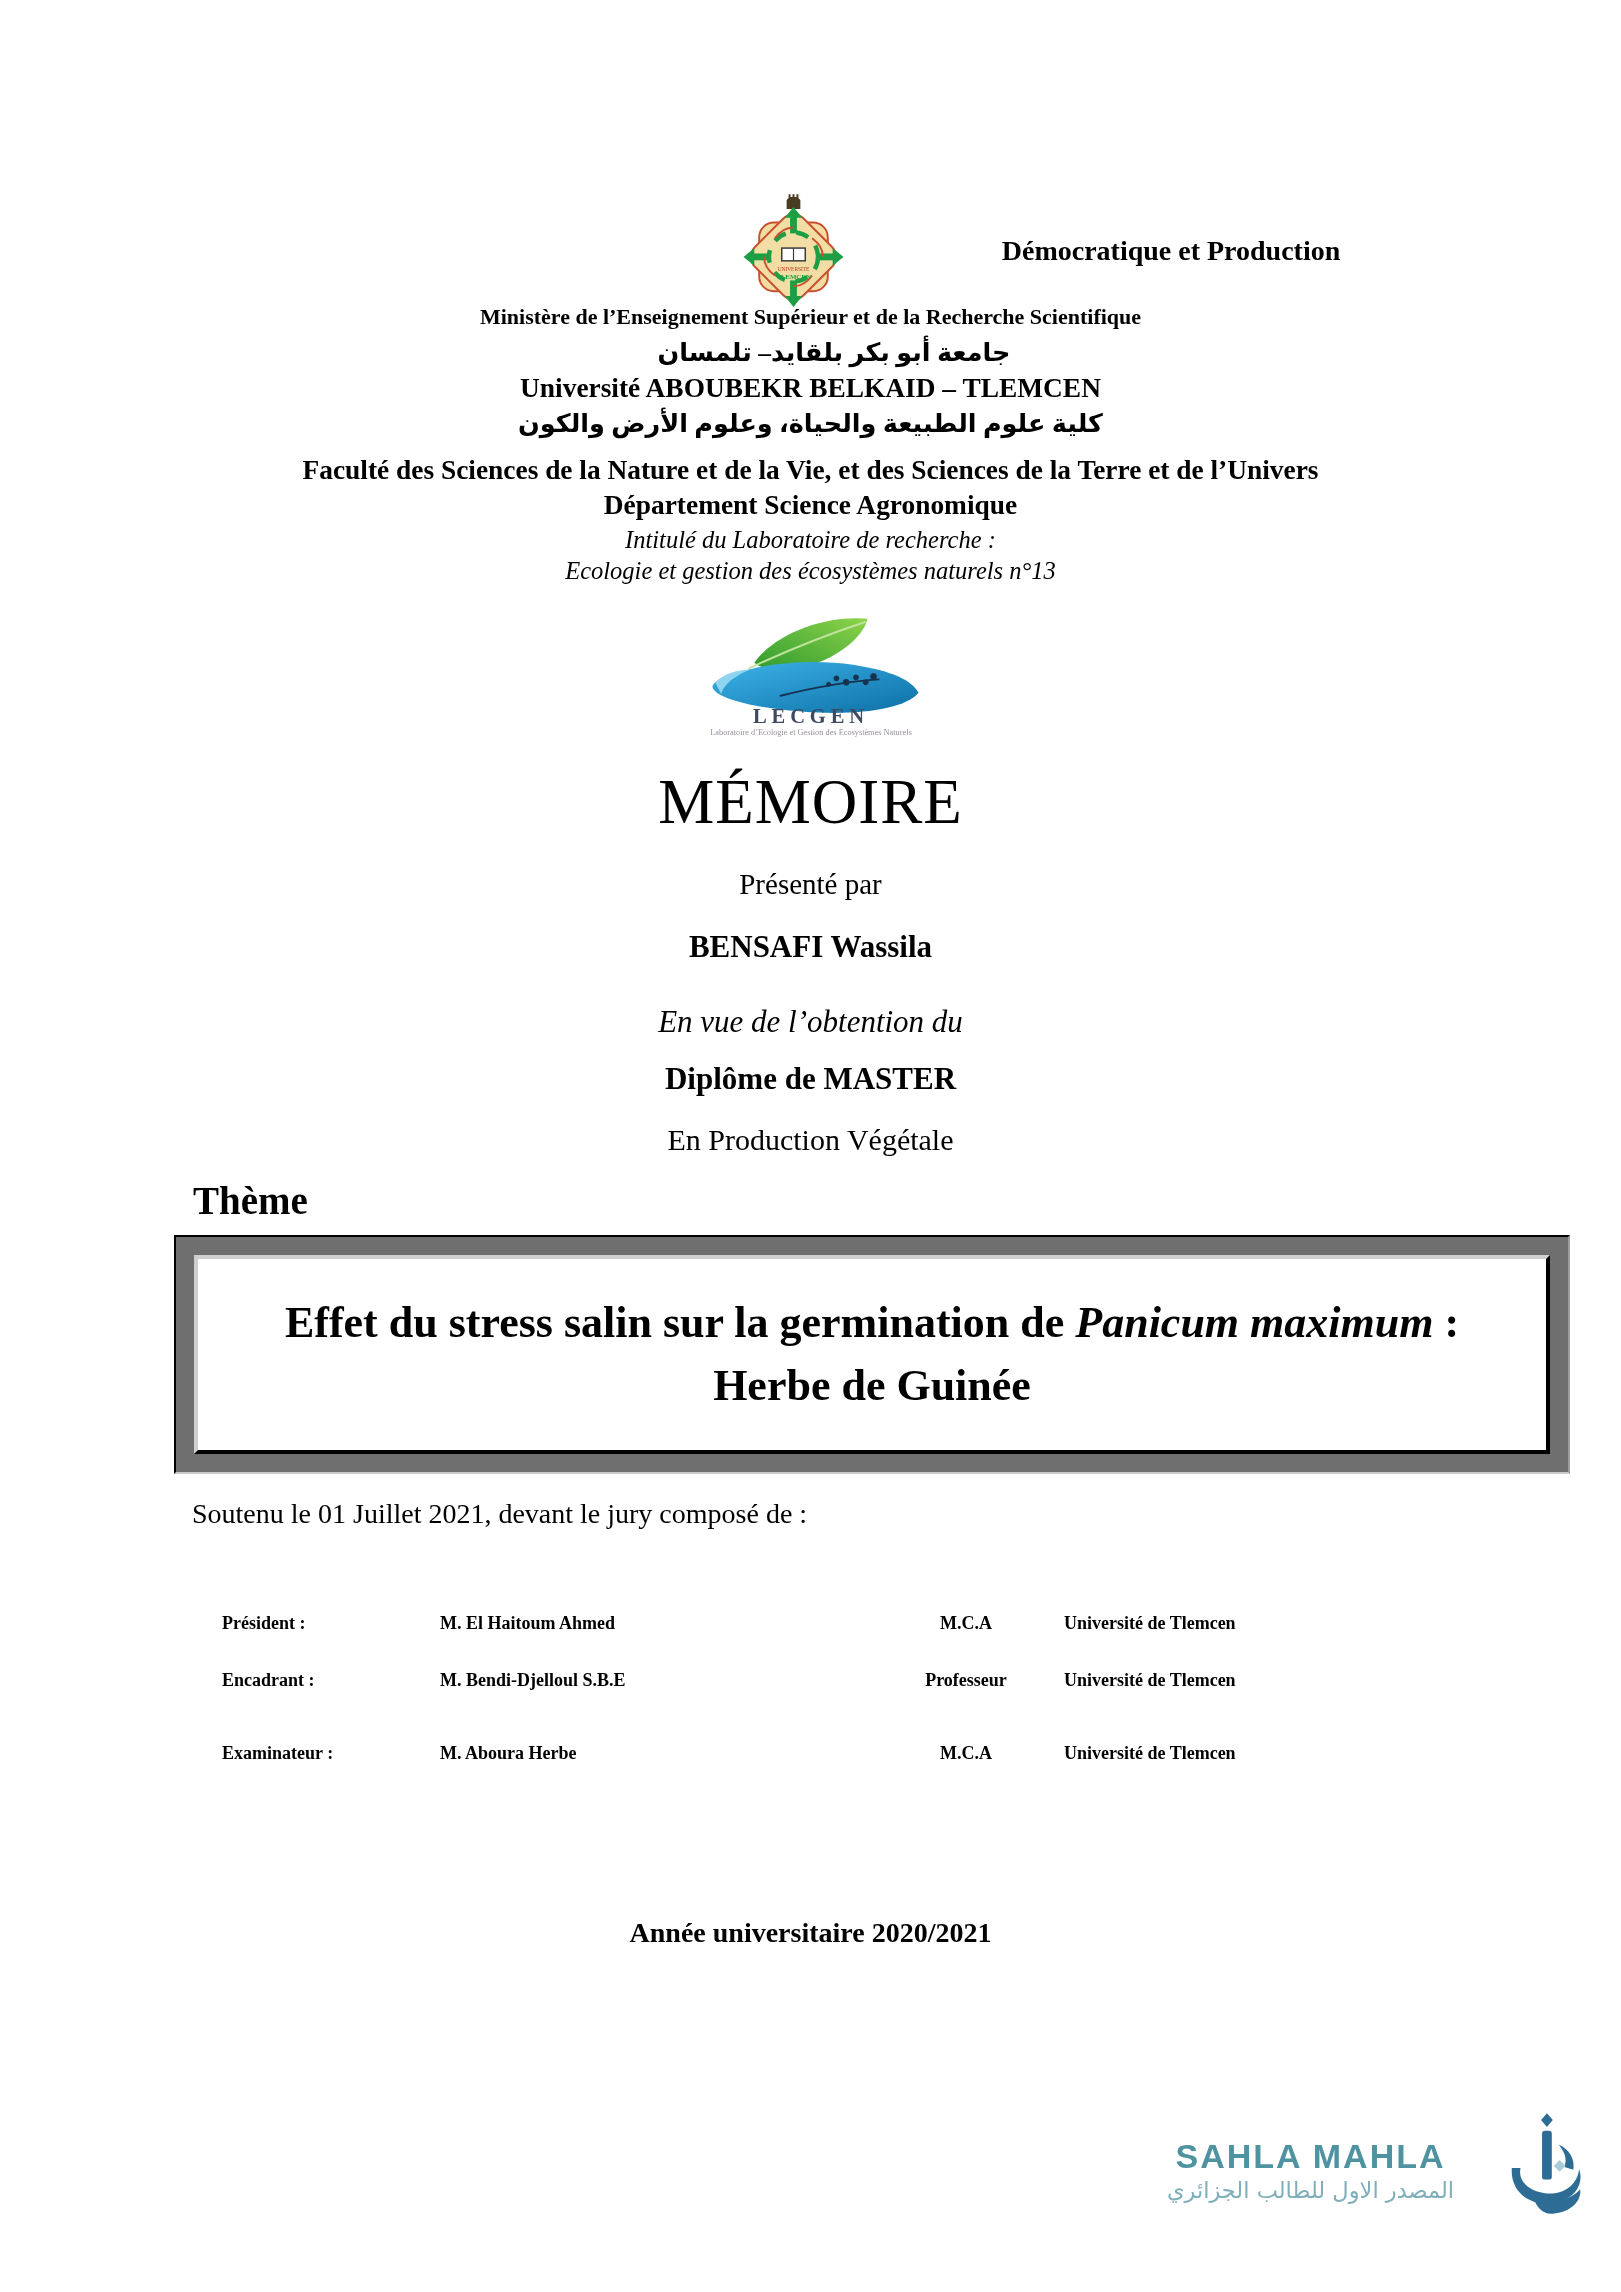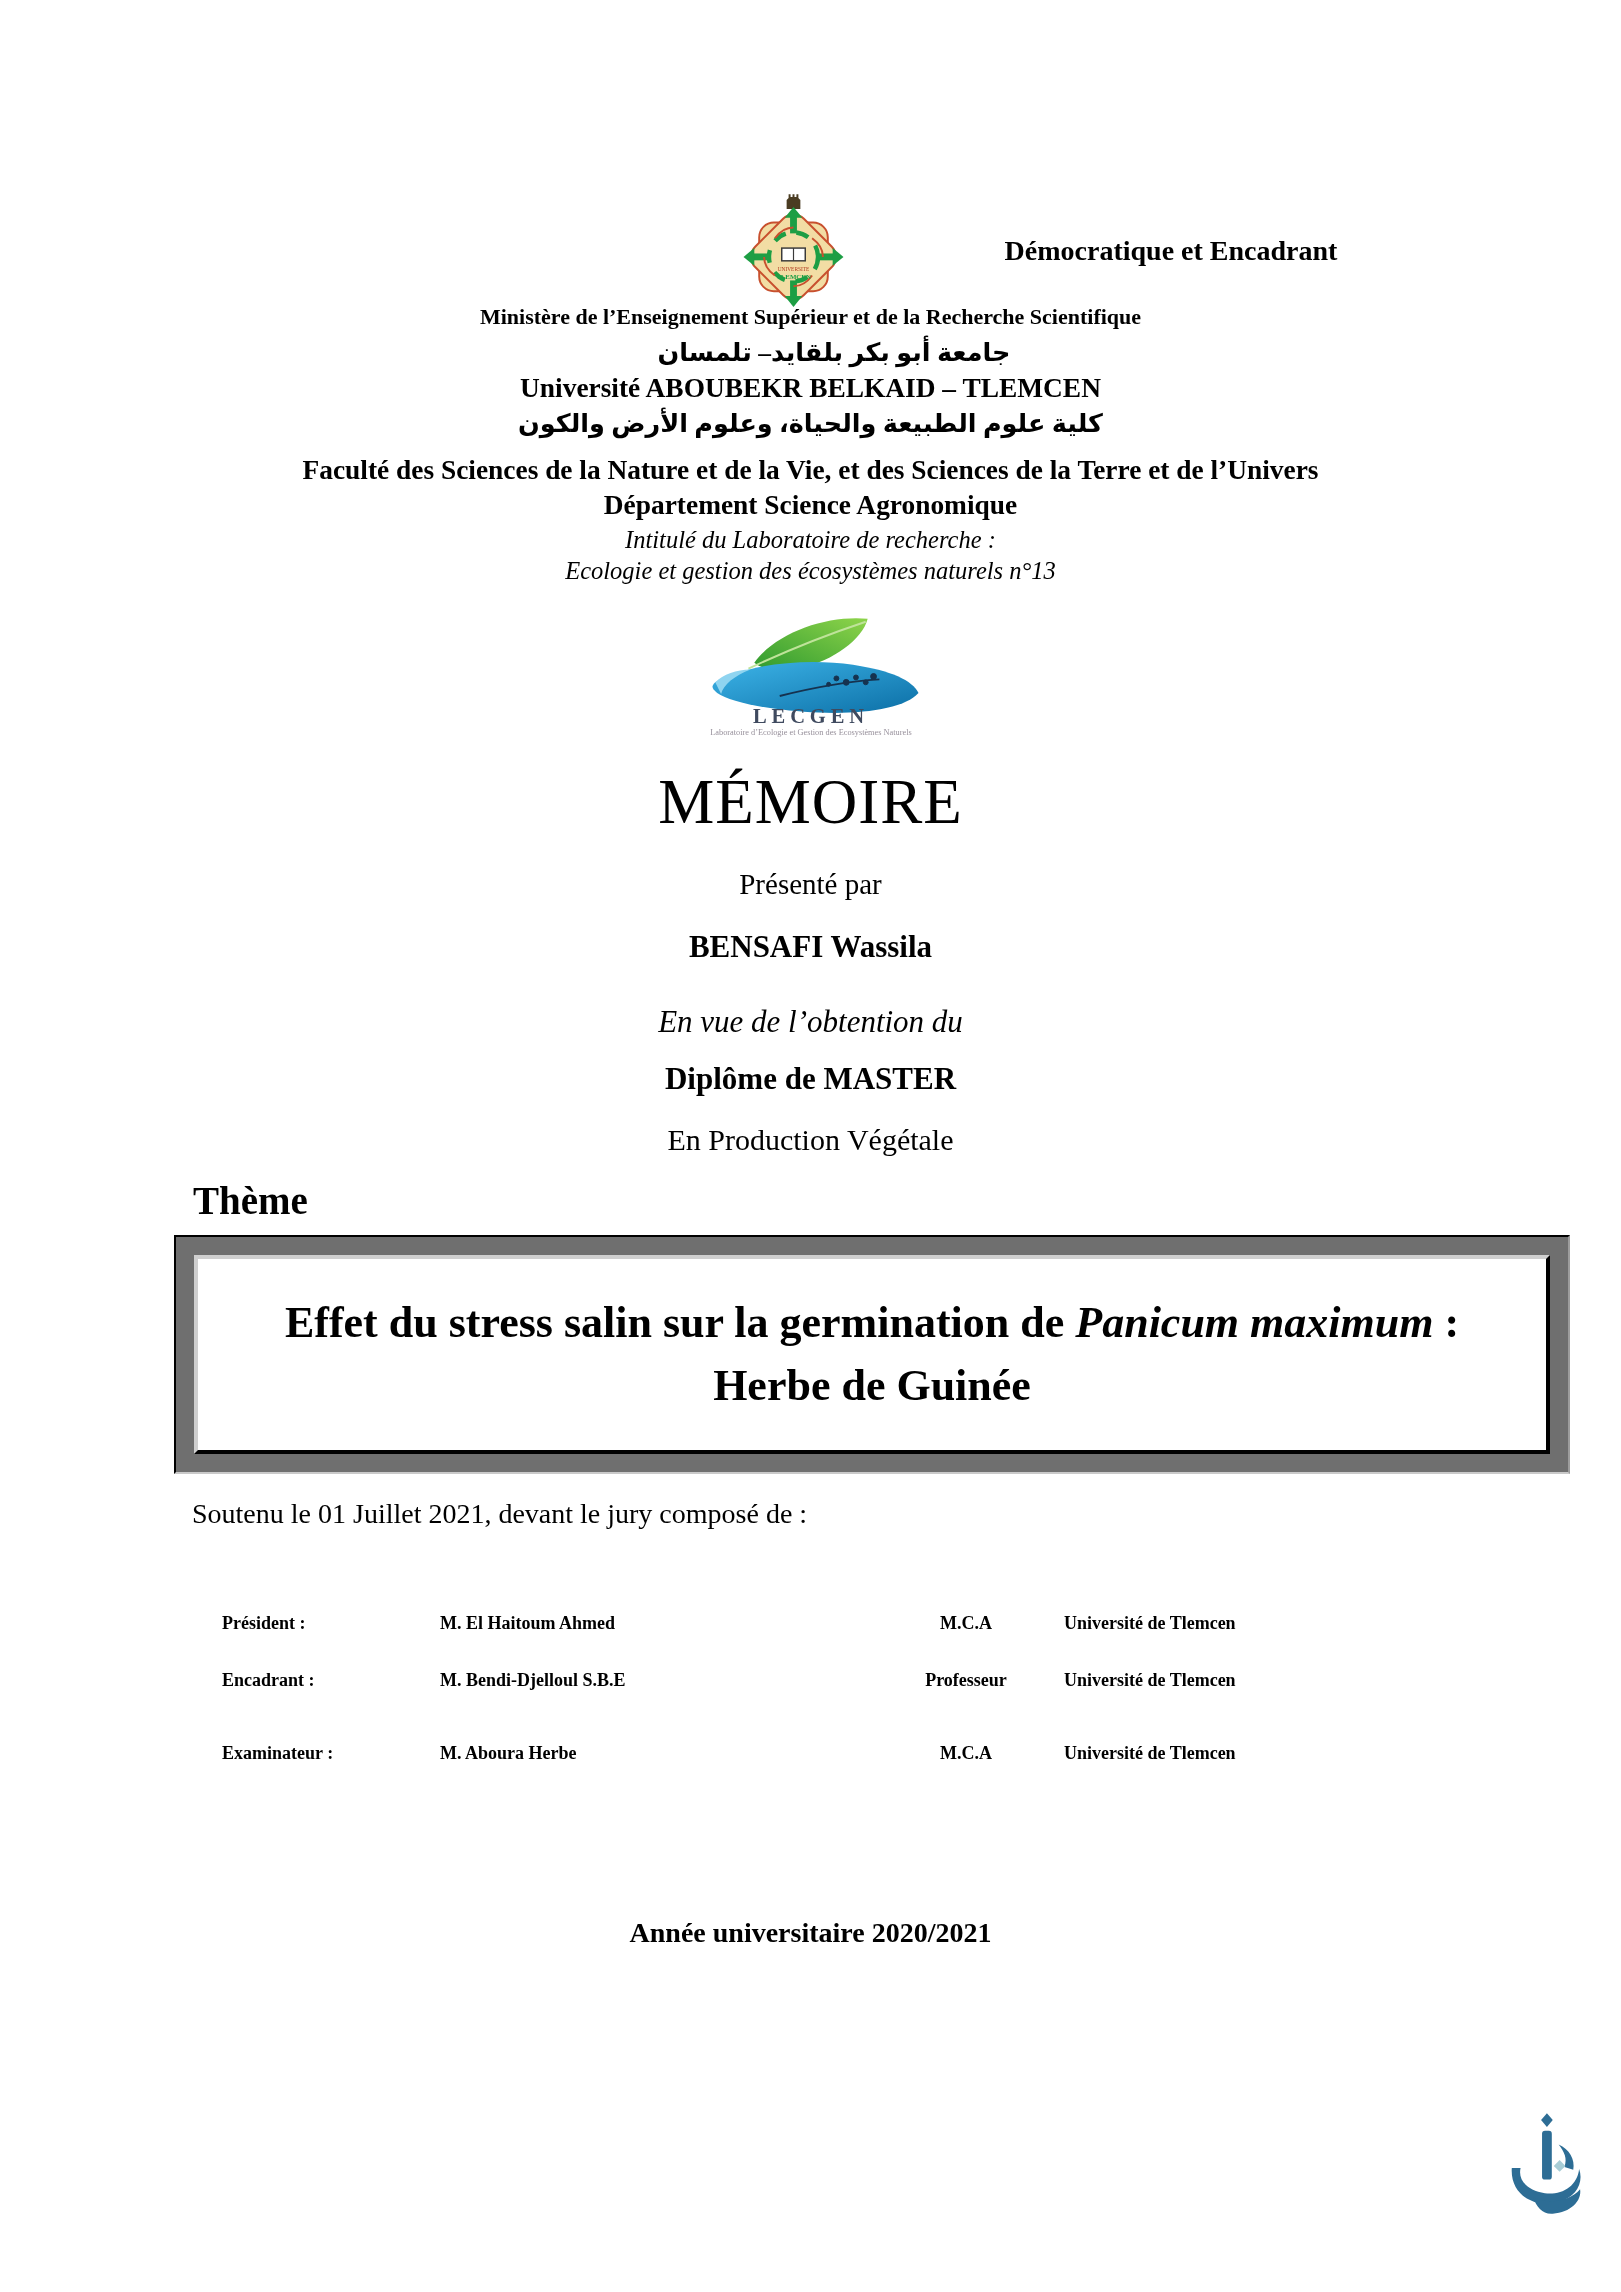--- a/index.html
+++ b/index.html
@@ -68,21 +68,21 @@
         <path d="M19,19 q-8,11 -19,11"></path>
         <path d="M-19,19 q-11,-8 -11,-19"></path>
       </g>
       <rect x="-12" y="-9" width="24" height="13" fill="#fff" stroke="#3a3a3a" stroke-width="1.5"></rect>
       <line x1="0" y1="-9" x2="0" y2="4" stroke="#3a3a3a" stroke-width="1.2"></line>
       <text y="14" text-anchor="middle" font-size="5.5" fill="#b03a20">UNIVERSITE</text>
       <text y="23" text-anchor="middle" font-size="7" font-weight="bold" fill="#1d9e44">TLEMCEN</text>
     </g>
   </svg>
 
-  <div class="abs hline" id="hdr-right">Démocratique et Encadrant</div>
+  <div class="abs hline" id="hdr-right">Démocratique et Production</div>
 
   <div class="abs ctr b hline" style="top:304px;font-size:22px;">Ministère de l’Enseignement Supérieur et de la Recherche Scientifique</div>
   <div class="abs ctr b ar hline" style="top:337px;font-size:25.5px;margin-left:47px;">جامعة أبو بكر بلقايد– تلمسان</div>
   <div class="abs ctr b hline" style="top:373px;font-size:27.4px;">Université ABOUBEKR BELKAID – TLEMCEN</div>
   <div class="abs ctr b ar hline" style="top:408px;font-size:25.5px;">كلية علوم الطبيعة والحياة، وعلوم الأرض والكون</div>
   <div class="abs ctr b hline" style="top:455px;font-size:27.4px;">Faculté des Sciences de la Nature et de la Vie, et des Sciences de la Terre et de l’Univers</div>
   <div class="abs ctr b hline" style="top:490px;font-size:27.4px;">Département Science Agronomique</div>
   <div class="abs ctr i hline" style="top:526px;font-size:24.5px;">Intitulé du Laboratoire de recherche :</div>
   <div class="abs ctr i hline" style="top:557px;font-size:24.5px;">Ecologie et gestion des écosystèmes naturels n°13</div>
 
@@ -148,20 +148,24 @@
   </div>
   <div class="jury-row" style="top:1743px;">
     <span>Examinateur :</span>
     <span>M. Aboura Herbe</span>
     <span class="jury-grade">M.C.A</span>
     <span>Université de Tlemcen</span>
   </div>
 
   <div class="abs ctr b hline" style="top:1917px;font-size:28px;">Année universitaire 2020/2021</div>
 
+  <div class="abs" id="brand">
+    <div class="nm hline">SAHLA MAHLA</div>
+    <div class="tg hline">المصدر الاول للطالب الجزائري</div>
+  </div>
   <svg class="abs" style="left:1504px;top:2111px;" width="80" height="106" viewBox="0 0 82 108">
     <g fill="#2d6d95">
       <polygon points="44,2 50,9 44,16 38,9"></polygon>
       <rect x="39" y="20" width="10" height="50" rx="3"></rect>
       <path d="M56,34 c11,5 17,15 15,26 l-9,-3 c3,-9 0,-15 -6,-23 z"></path>
       <path d="M8,58 c-2,28 24,42 48,35 c18,-5 26,-20 21,-34 c-2,18 -18,27 -35,25 C24,81 14,71 17,58 z"></path>
       <path d="M30,88 c16,8 38,4 48,-8 c2,12 -10,24 -28,25 c-10,1 -17,-7 -20,-17 z"></path>
     </g>
     <polygon points="57,50 63,56 57,62 51,56" fill="#a8cdd6"></polygon>
   </svg>

